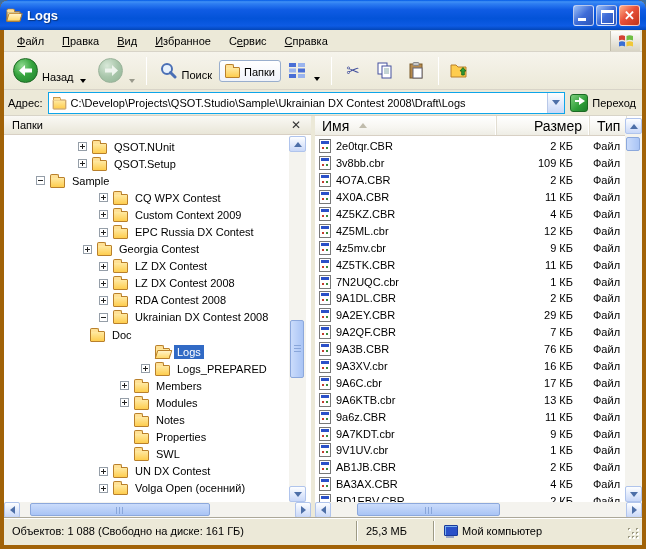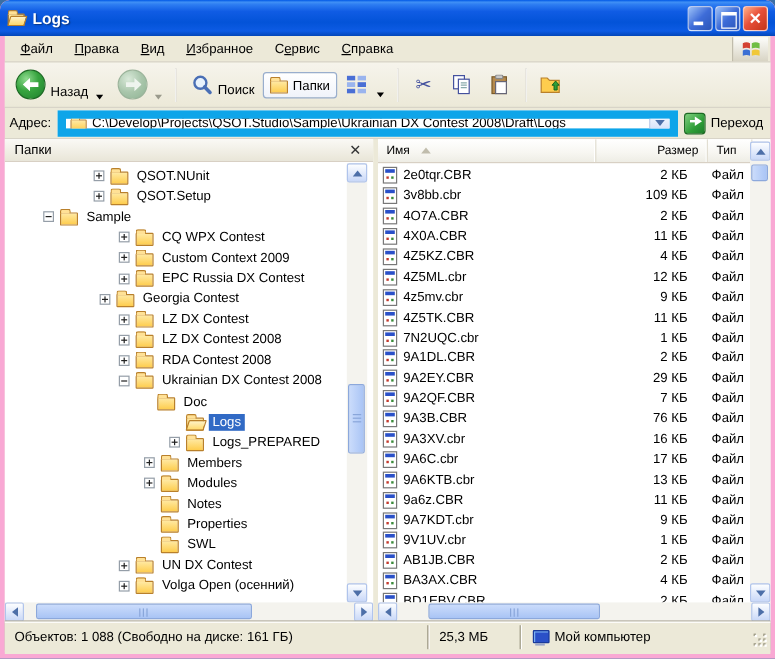--- a/index.html
+++ b/index.html
@@ -1,19 +1,19 @@
 <!DOCTYPE html>
 <html><head>
 <meta charset="utf-8">
 <style>
   * { margin:0; padding:0; box-sizing:border-box; }
   html,body { width:646px; height:549px; font-family:"Liberation Sans", sans-serif; }
   body { background:#3A6EA5; user-select:none; }
 
-  .window { position:relative; width:646px; height:549px; background:#f9a8d4;
+  .window { position:relative; width:646px; height:549px; background:#a16207;
             border-radius:8px 8px 0 0; overflow:hidden; }
 
   
   .titlebar { position:absolute; top:0; left:0; right:0; height:30px;
     background:linear-gradient(180deg,#0058e6 0%,#4090f5 6%,#2e7ef2 12%,#105ce4 32%,#0353d8 62%,#0d5be4 86%,#0346b8 100%);
     display:flex; align-items:center; padding:0 6px; border-radius:8px 8px 0 0; }
   .title-text { color:#fff; font-weight:bold; font-size:13px; margin-left:6px;
     text-shadow:1px 1px 1px #0a3580; flex:1; }
   .tb-btns { display:flex; gap:2px; }
   .tbtn { width:21px; height:21px; border-radius:3px; border:1px solid rgba(255,255,255,.65);
@@ -60,21 +60,21 @@
     background:linear-gradient(180deg,#ffe9a2,#fecd4e); border:1px solid #b9802b; border-radius:1px; }
   .folder::before { content:''; position:absolute; top:-4px; left:-1px; width:7px; height:3px;
     background:#ffe196; border:1px solid #b9802b; border-bottom:none; border-radius:2px 2px 0 0; }
   .folder.open::after { content:''; position:absolute; left:0px; right:-2px; bottom:-1px; height:7px;
     background:linear-gradient(180deg,#fff3c8,#ffd96b); border:1px solid #b9802b;
     transform:skewX(-18deg); border-radius:1px; }
 
   
   .addressbar { height:26px; display:flex; align-items:center; padding:0 4px; gap:5px;
     border-bottom:1px solid #d8d4c8; font-size:11px; }
-  .addr-combo { flex:1; height:22px; background:#fff; border:7px solid #0ea5e9;
+  .addr-combo { flex:1; height:22px; background:#fff; border:1px solid #0ea5e9;
     display:flex; align-items:center; padding-left:3px; gap:4px; overflow:hidden; }
   .addr-combo .folder { transform:scale(.9); }
   .addr-text { flex:1; white-space:nowrap; overflow:hidden; }
   .combo-btn { width:17px; height:20px; flex:none; border-left:1px solid #b8c8e8;
     background:linear-gradient(180deg,#fdfeff,#c9d8f8); display:flex; align-items:center; justify-content:center; }
   .chev-down { width:0; height:0; border-left:4px solid transparent; border-right:4px solid transparent;
     border-top:5px solid #4d6fa8; }
   .go-btn { display:flex; align-items:center; gap:4px; padding-right:2px; }
   .go-icon { width:18px; height:18px; border-radius:3px; border:1px solid #1d6a24;
     background:linear-gradient(135deg,#7fd07f,#2f9e38 60%,#1e7f2c); position:relative; }
@@ -99,21 +99,21 @@
   .tree-row.exp-none .expander { visibility:hidden; }
   .tree-row .folder { margin-right:4px; }
   .tree-label { padding:1px 3px; }
   .tree-row.selected .tree-label { background:#316ac5; color:#fff; }
 
   
   .splitter { width:4px; background:#ece9d8; flex:none; }
 
   
   .list-panel { position:relative; flex:1; background:#fff; overflow:hidden; }
-  .list-header { height:20px; display:flex; font-size:10px;
+  .list-header { height:20px; display:flex; font-size:14px;
     background:linear-gradient(180deg,#ffffff,#f7f6f1 60%,#eeede5); border-bottom:1px solid #d8d0c4; }
   .hcell { display:flex; align-items:center; padding:0 7px; border-right:1px solid #e2ded2;
     box-shadow:inset -1px 0 0 #fff; }
   .hcell.h-name { width:182px; }
   .hcell.h-size { width:93px; justify-content:flex-end; }
   .hcell.h-type { width:37px; }
   .sortarrow { width:0; height:0; border-left:4px solid transparent; border-right:4px solid transparent;
     border-bottom:5px solid #c0bcac; margin-left:10px; }
   .list-viewport { position:absolute; top:20px; left:0; right:17px; height:366px; overflow:hidden; padding-top:2px; }
   .list-row { display:flex; align-items:center; height:16.9px; font-size:11px; padding-left:4px; white-space:nowrap; }
@@ -381,21 +381,21 @@
               <span class="folder"></span>
               <span class="tree-label">RDA Contest 2008</span>
             </div>
 
             <div class="tree-row exp-minus" style="padding-left: 95px;">
               <span class="expander"></span>
               <span class="folder"></span>
               <span class="tree-label">Ukrainian DX Contest 2008</span>
             </div>
 
-            <div class="tree-row exp-none" style="padding-left: 113px;">
+            <div class="tree-row exp-none" style="padding-left: 72px;">
               <span class="expander"></span>
               <span class="folder"></span>
               <span class="tree-label">Doc</span>
             </div>
 
 
             <div class="tree-row selected open exp-none" style="padding-left: 137px;">
               <span class="expander"></span>
               <span class="folder open"></span>
               <span class="tree-label">Logs</span>

